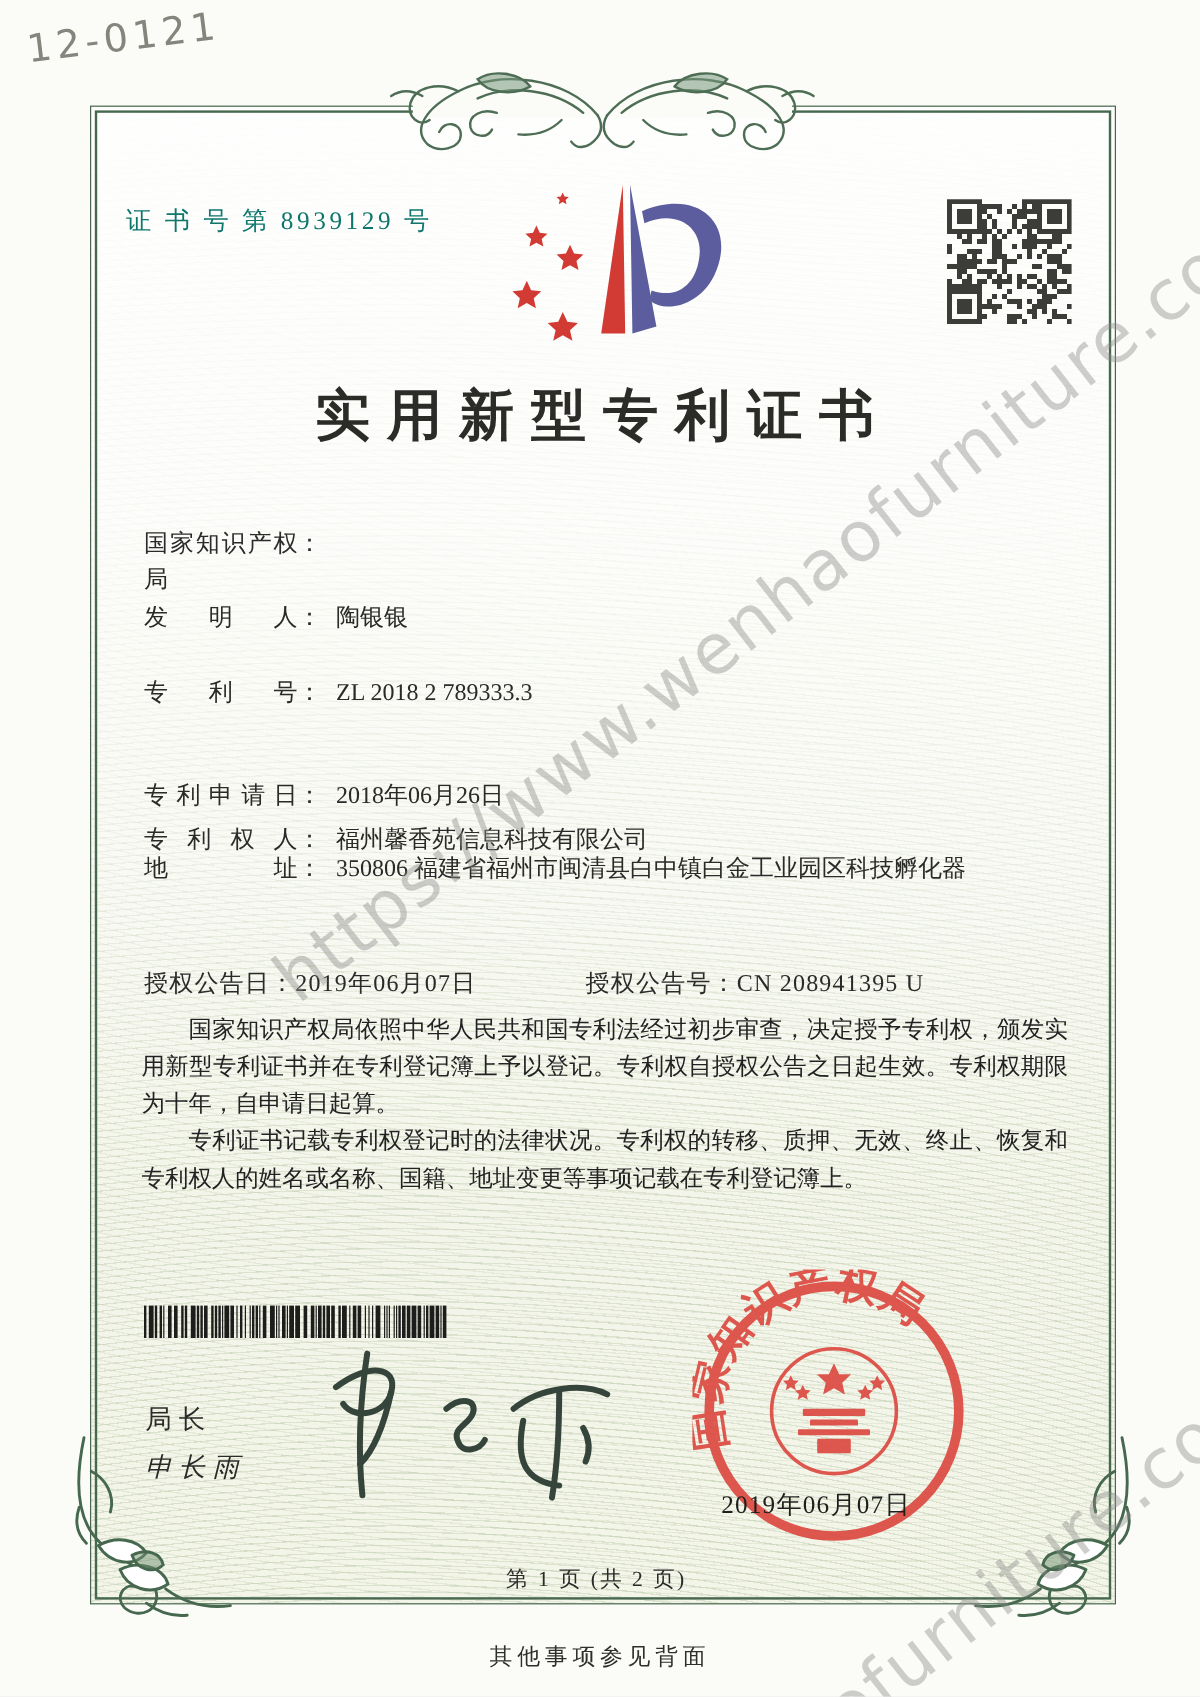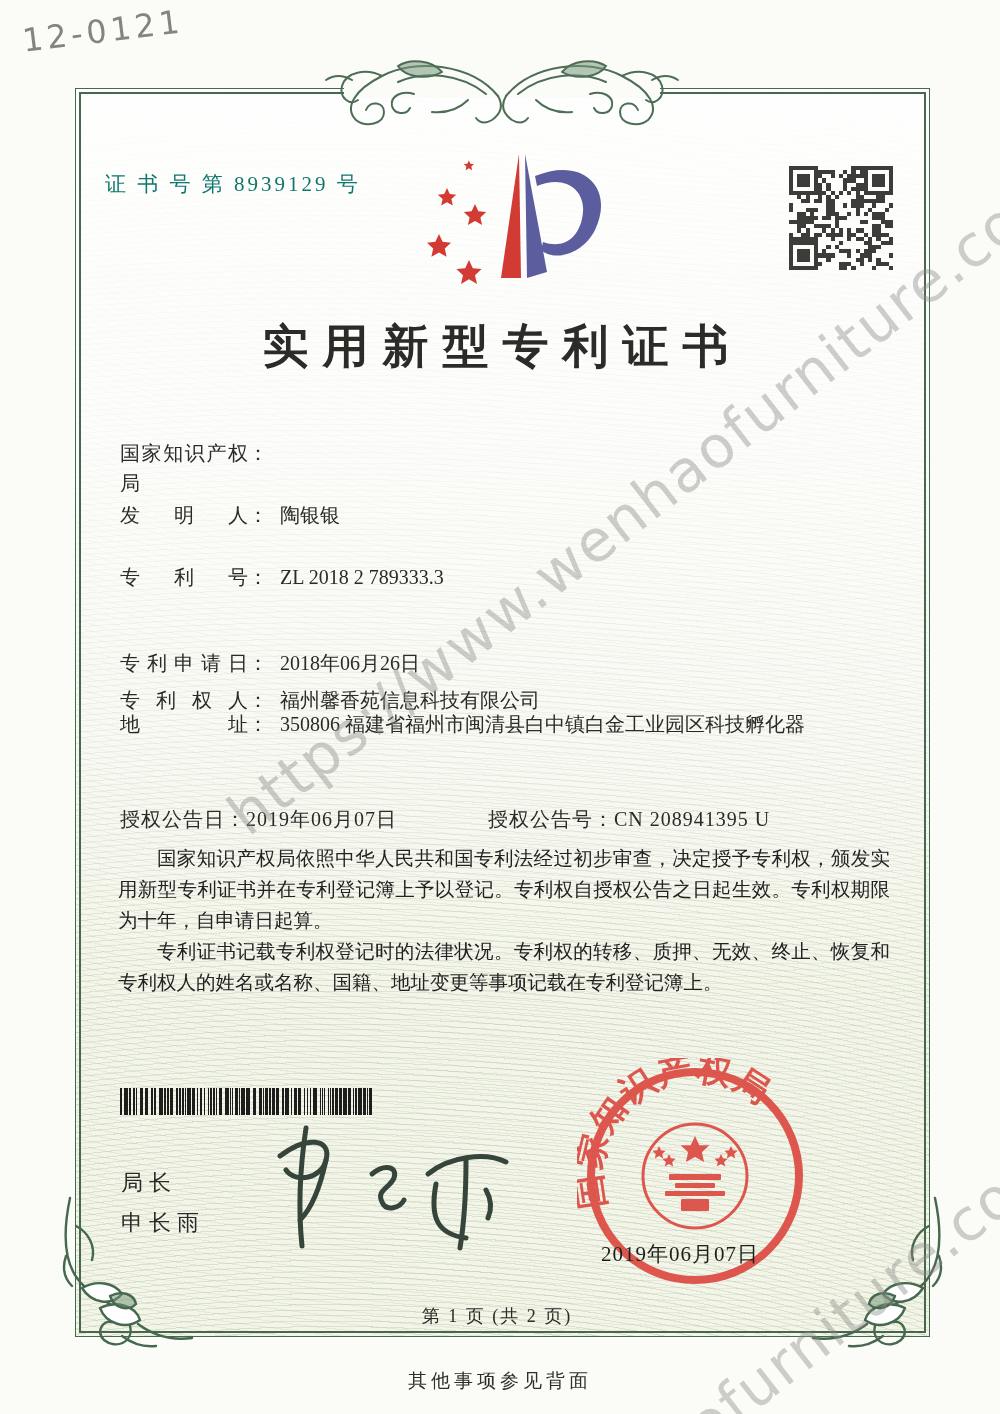--- a/index.html
+++ b/index.html
@@ -42,21 +42,21 @@
   .grant-left{position:absolute;left:120px;top:806px;font-size:20px;z-index:10;letter-spacing:1px;}
   .grant-right{position:absolute;left:488px;top:806px;font-size:20px;z-index:10;letter-spacing:1px;}
   
   .body-text{position:absolute;left:118px;top:843px;width:772px;z-index:10;
     font-size:19.5px;line-height:31px;text-align:justify;color:#222;}
   .body-text p{margin:0;text-indent:2em;font-family:Liberation Serif, serif;}
   
   .barcode{position:absolute;left:120px;top:1088px;width:258px;height:27px;display:flex;align-items:stretch;z-index:10;}
   .barcode i{display:block;height:100%;}
   .signer-title{position:absolute;left:121px;top:1168px;font-size:22px;letter-spacing:6px;z-index:10;}
-  .signer-name{position:absolute;left:121px;top:1208px;font-size:22px;letter-spacing:6px;z-index:10;}
+  .signer-name{position:absolute;left:121px;top:1208px;font-size:22px;letter-spacing:6px;z-index:10;font-style:italic;}
   .signature{position:absolute;left:260px;top:1112px;z-index:11;}
   .seal{position:absolute;left:577px;top:1058px;z-index:20;opacity:.92;}
   .seal-date{position:absolute;left:601px;top:1240px;font-size:21px;letter-spacing:1px;color:#1e1e1c;z-index:21;}
   .page-info{position:absolute;left:75px;top:1304px;width:844px;text-align:center;font-size:18px;letter-spacing:2px;z-index:10;}
   .footer-note{position:absolute;left:0;top:1368px;width:1000px;text-align:center;font-size:19px;letter-spacing:4px;z-index:10;color:#2e2e2b;}
   
   .wm{
     position:absolute;z-index:40;transform-origin:0 0;transform:rotate(-38deg);
     font-family:"DejaVu Sans",sans-serif;font-size:58px;letter-spacing:2px;
     color:rgba(138,138,136,.42);white-space:nowrap;pointer-events:none;font-weight:500;

